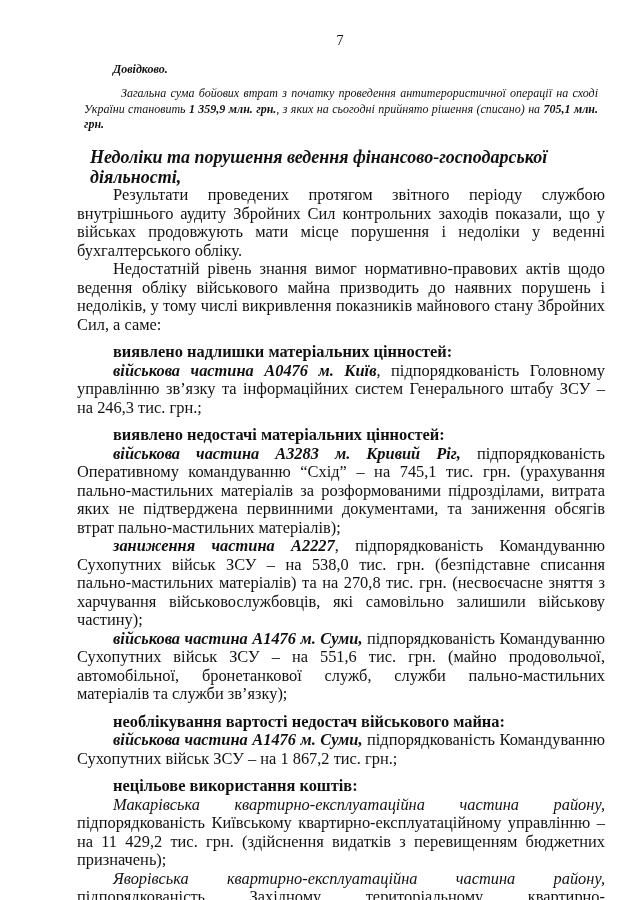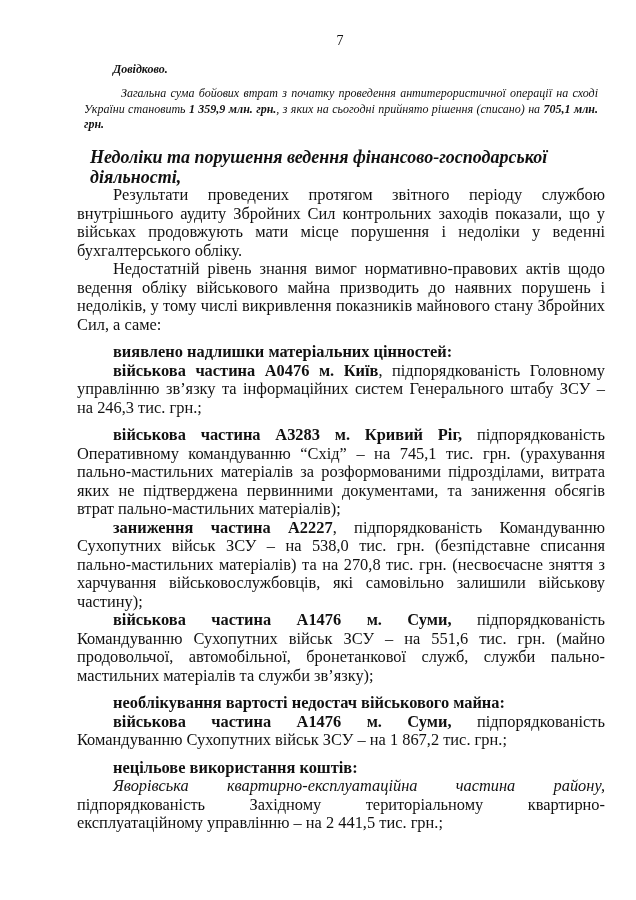--- a/index.html
+++ b/index.html
@@ -27,21 +27,21 @@
     }
     .body {
       position: absolute; top: 186px; left: 77px; width: 528px;
       font-size: 16.4px; line-height: 18.5px;
     }
     .body p {
       margin: 0; text-indent: 36px; text-align: justify;
     }
     .body .gap { height: 9px; }
     .body .group-title { font-weight: bold; text-indent: 36px; margin: 0; }
-    .bi { font-weight: bold; }
+    .bi { font-weight: bold; font-style: italic; }
     .it { font-style: italic; }
   </style>
 </head>
 <body>
 
 <div class="page-number">7</div>
 
 <div class="note">
   <span class="note-title">Довідково.</span>
   <p><span>Загальна сума бойових втрат з початку проведення антитерористичної операції на сході України становить </span><b>1 359,9 млн. грн.</b><span>, з яких на сьогодні прийнято рішення (списано) на </span><b>705,1 млн. грн.</b></p>
@@ -53,24 +53,26 @@
 
 <div class="body">
   <p>Результати проведених протягом звітного періоду службою внутрішнього аудиту Збройних Сил контрольних заходів показали, що у військах продовжують мати місце порушення і недоліки у веденні бухгалтерського обліку.</p>
   <p>Недостатній рівень знання вимог нормативно-правових актів щодо ведення обліку військового майна призводить до наявних порушень і недоліків, у тому числі викривлення показників майнового стану Збройних Сил, а саме:</p>
 
   <div class="gap"></div>
   <p class="group-title">виявлено надлишки матеріальних цінностей:</p>
   <p><span class="bi">військова частина А0476 м. Київ</span><span>, підпорядкованість Головному управлінню зв’язку та інформаційних систем Генерального штабу ЗСУ – на 246,3 тис. грн.;</span></p>
 
   <div class="gap"></div>
+  <p class="group-title">виявлено недостачі матеріальних цінностей:</p>
   <p><span class="bi">військова частина А3283 м. Кривий Ріг,</span><span> підпорядкованість Оперативному командуванню “Схід” – на 745,1 тис. грн. (урахування пально-мастильних матеріалів за розформованими підрозділами, витрата яких не підтверджена первинними документами, та заниження обсягів втрат пально-мастильних матеріалів);</span></p>
   <p><span class="bi">заниження частина А2227</span><span>, підпорядкованість Командуванню Сухопутних військ ЗСУ – на 538,0 тис. грн. (безпідставне списання пально-мастильних матеріалів) та на 270,8 тис. грн. (несвоєчасне зняття з харчування військовослужбовців, які самовільно залишили військову частину);</span></p>
   <p><span class="bi">військова частина А1476 м. Суми,</span><span> підпорядкованість Командуванню Сухопутних військ ЗСУ – на 551,6 тис. грн. (майно продовольчої, автомобільної, бронетанкової служб, служби пально-мастильних матеріалів та служби зв’язку);</span></p>
 
   <div class="gap"></div>
   <p class="group-title">необлікування вартості недостач військового майна:</p>
   <p><span class="bi">військова частина А1476 м. Суми,</span><span> підпорядкованість Командуванню Сухопутних військ ЗСУ – на 1 867,2 тис. грн.;</span></p>
 
   <div class="gap"></div>
   <p class="group-title">нецільове використання коштів:</p>
+  <p><span class="it">Макарівська квартирно-експлуатаційна частина району,</span><span> підпорядкованість Київському квартирно-експлуатаційному управлінню – на 11 429,2 тис. грн. (здійснення видатків з перевищенням бюджетних призначень);</span></p>
   <p><span class="it">Яворівська квартирно-експлуатаційна частина району,</span><span> підпорядкованість Західному територіальному квартирно-експлуатаційному управлінню – на 2 441,5 тис. грн.;</span></p>
 </div>
 
 </body></html>

